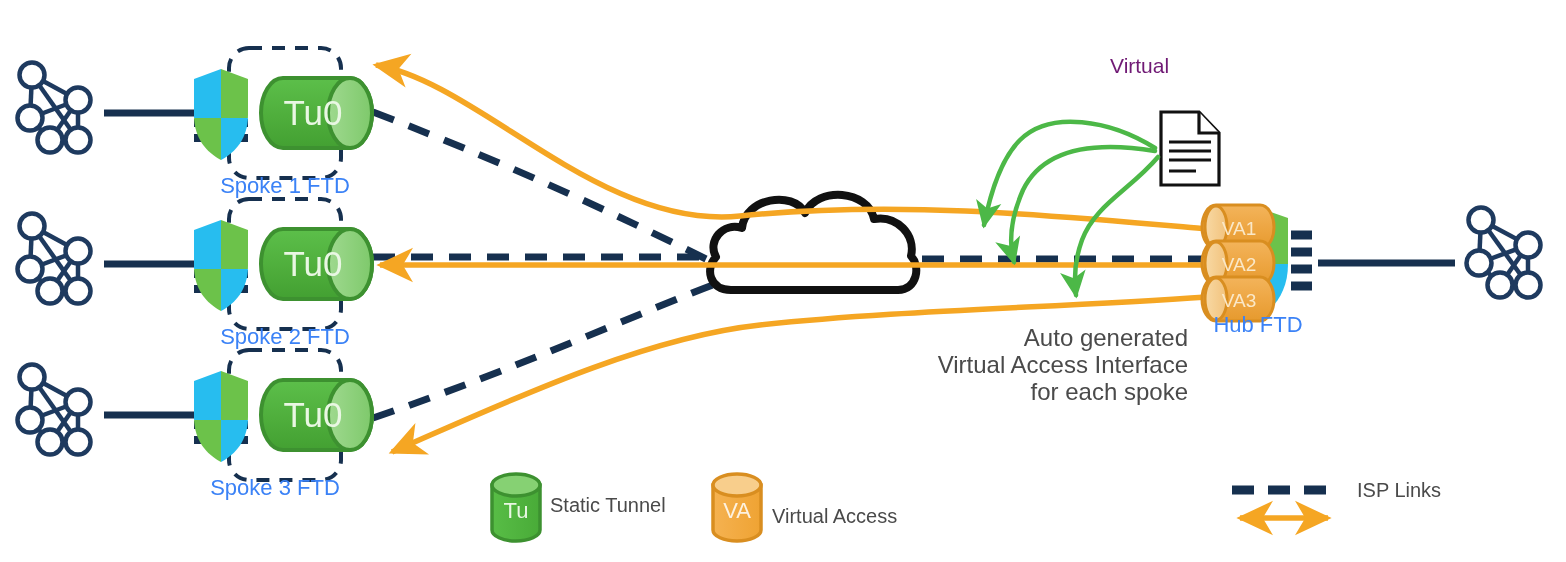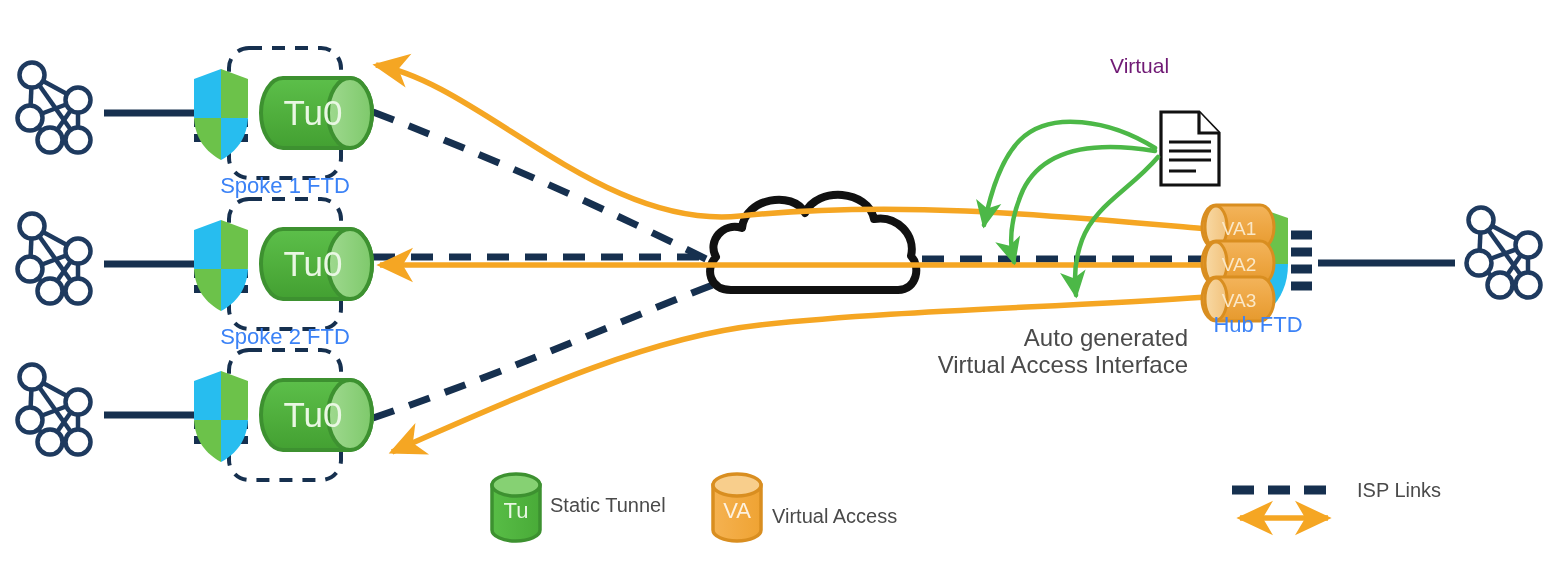--- a/index.html
+++ b/index.html
@@ -291,24 +291,26 @@
     <g>
       <line x1="1232" y1="490" x2="1335" y2="490" stroke="#16304F" stroke-width="9" stroke-dasharray="22 14"></line>
     </g>
     <g>
       <line x1="1240" y1="518" x2="1328" y2="518" stroke="#F5A623" stroke-width="5.5" marker-start="url(#arrOrangeStart)" marker-end="url(#arrOrange)"></line>
     </g>
   </svg>
 
   <div class="lbl node-label" style="left:200px;top:173px;width:170px;">Spoke 1 FTD</div>
   <div class="lbl node-label" style="left:200px;top:324px;width:170px;">Spoke 2 FTD</div>
+  <div class="lbl node-label" style="left:190px;top:475px;width:170px;">Spoke 3 FTD</div>
   <div class="lbl node-label" style="left:1178px;top:312px;width:160px;">Hub FTD</div>
 
   <div class="lbl vt-title" style="left:1110px;top:52px;width:160px;">Virtual</div>
 
   <div class="lbl annot" style="left:910px;top:324px;width:278px;">Auto generated</div>
   <div class="lbl annot" style="left:910px;top:351px;width:278px;">Virtual Access Interface</div>
+  <div class="lbl annot" style="left:910px;top:378px;width:278px;">for each spoke</div>
 
   <div class="lbl legend-txt" style="left:550px;top:494px;text-align:right;">Static Tunnel</div>
   <div class="lbl legend-txt" style="left:772px;top:494px;margin-top:11px;">Virtual Access</div>
   <div class="lbl legend-txt" style="left:1357px;top:479px;">ISP Links</div>
 
 </div>
 
 </body></html>

